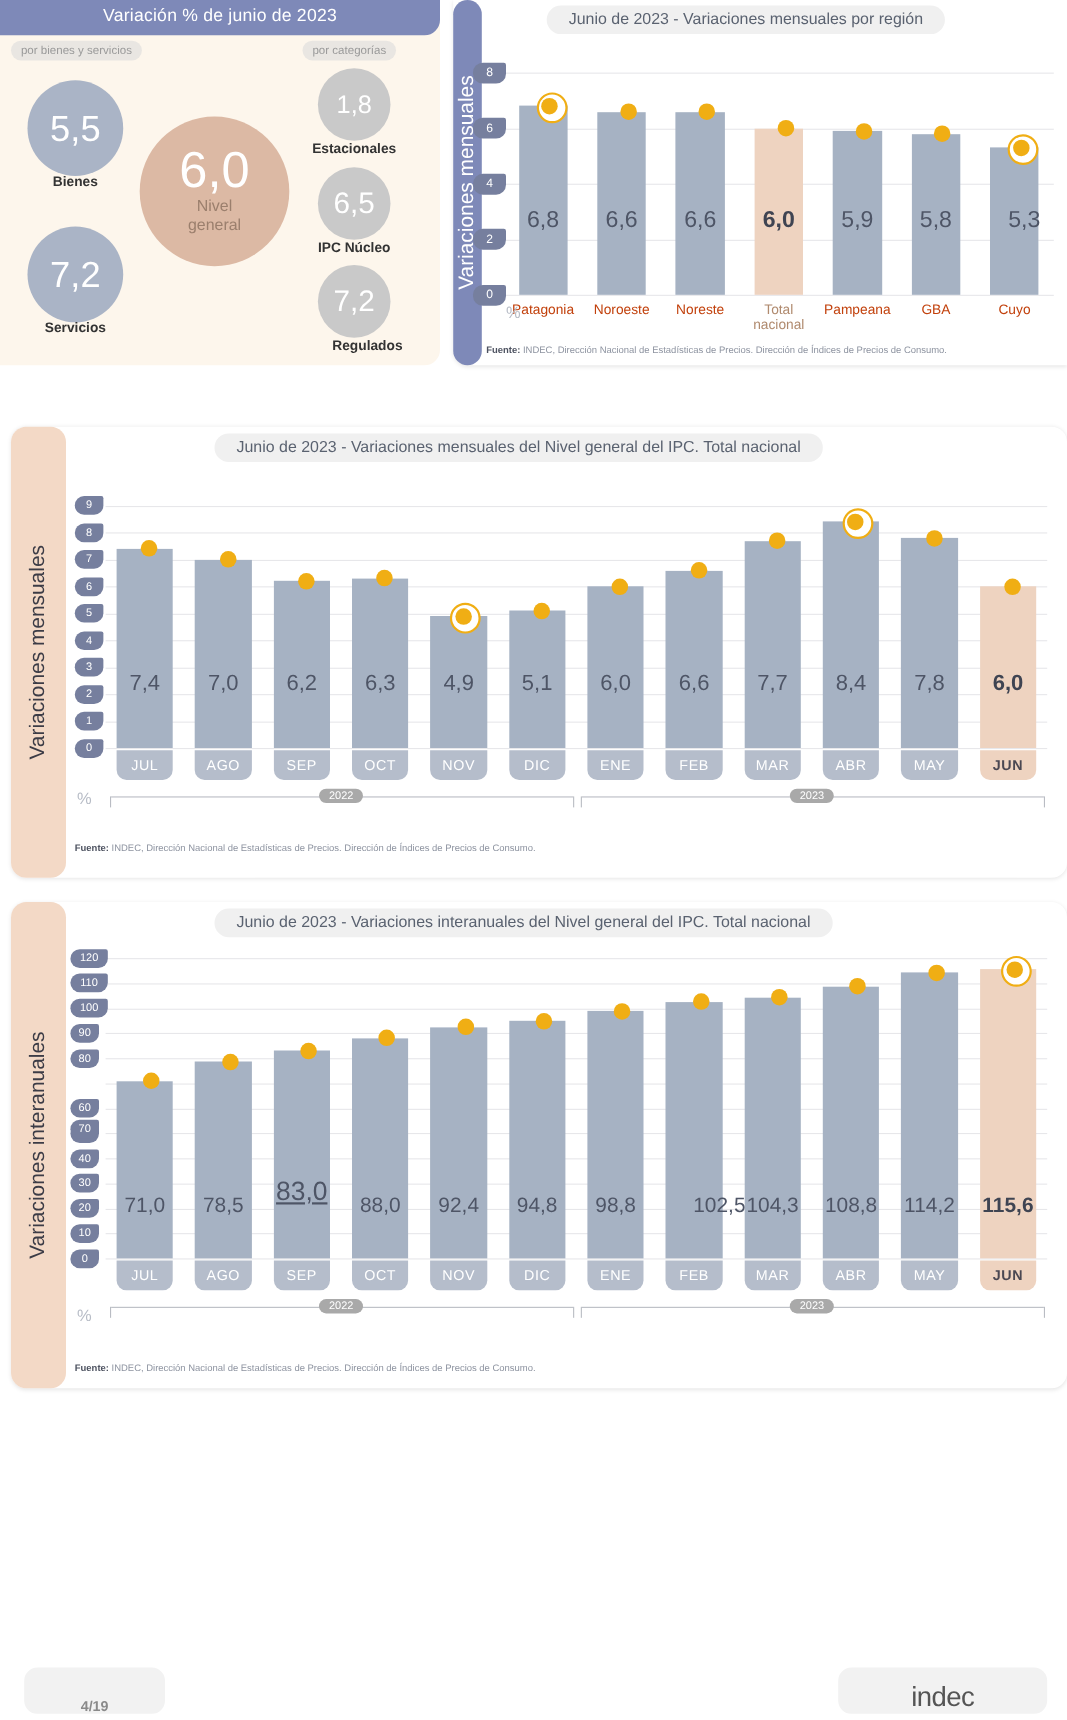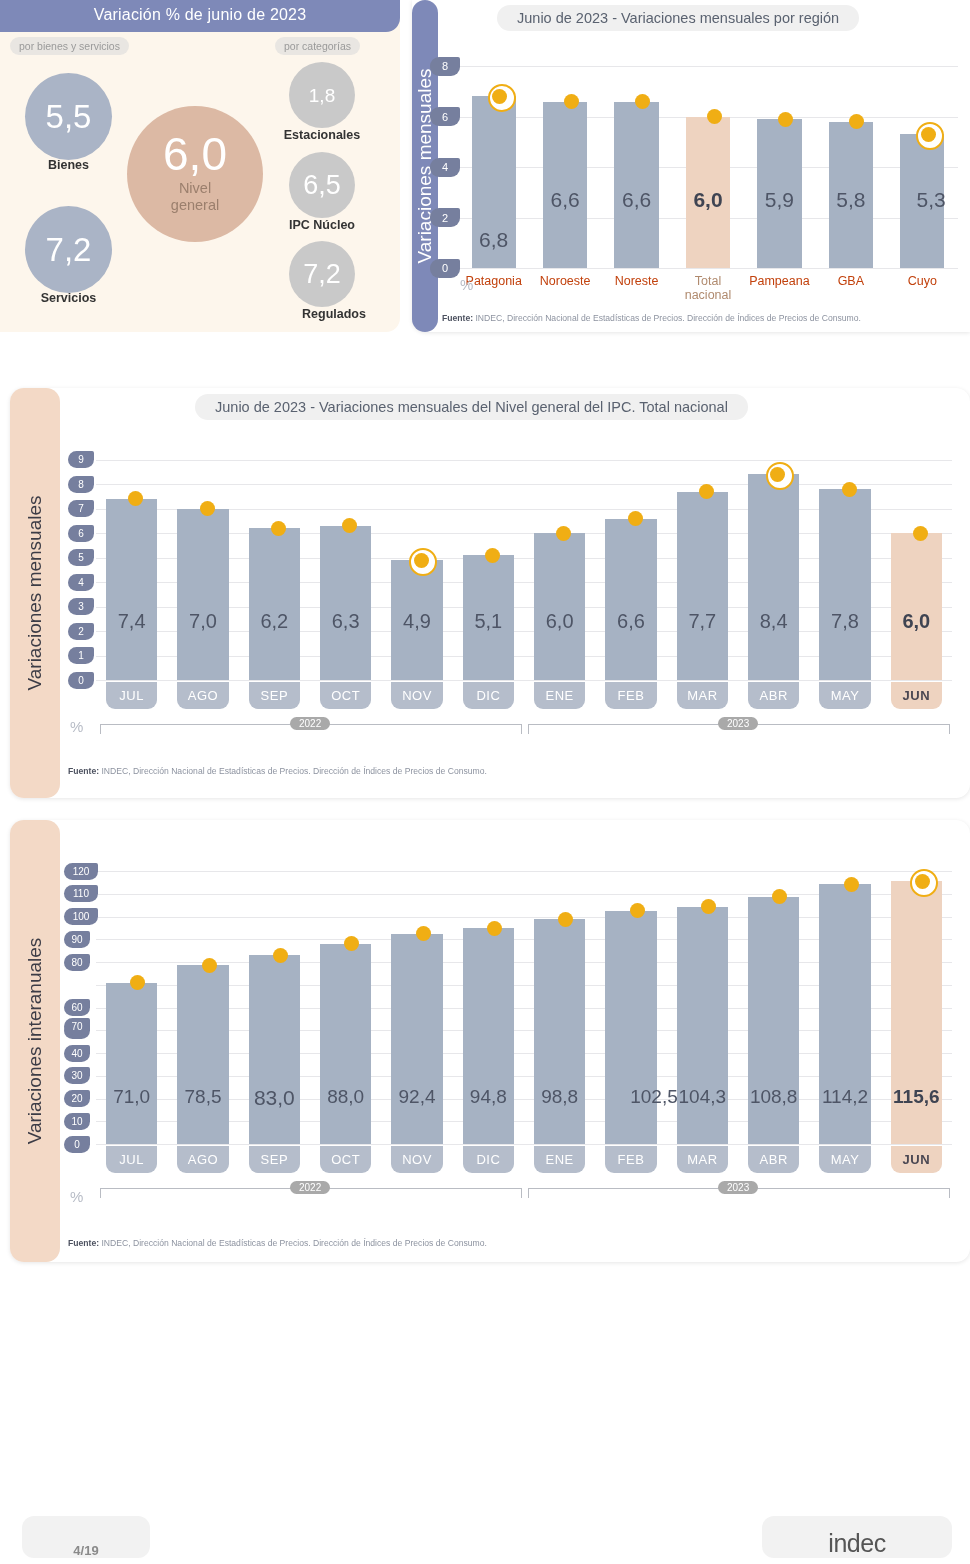--- a/index.html
+++ b/index.html
@@ -81,21 +81,21 @@
     <div class="num" style="font-size:33px;">5,5</div>
   </div>
   <div class="clab" style="left:25px;top:158px;width:87px;">Bienes</div>
 
   <div class="circ" style="left:25px;top:206px;width:87px;height:87px;background:#aab4c6;">
     <div class="num" style="font-size:33px;">7,2</div>
   </div>
   <div class="clab" style="left:25px;top:291px;width:87px;">Servicios</div>
 
   <div class="circ" style="left:289px;top:62px;width:66px;height:66px;background:#c9c9c9;">
-    <div class="num" style="font-size:19px;text-align:center;">1,8</div>
+    <div class="num" style="font-size:23px;text-align:center;">1,8</div>
   </div>
   <div class="clab" style="left:258px;top:128px;width:128px;">Estacionales</div>
 
   <div class="circ" style="left:289px;top:152px;width:66px;height:66px;background:#c9c9c9;">
     <div class="num" style="font-size:27px;">6,5</div>
   </div>
   <div class="clab" style="left:258px;top:218px;width:128px;">IPC Núcleo</div>
 
   <div class="circ" style="left:289px;top:241px;width:66px;height:66px;background:#c9c9c9;">
     <div class="num" style="font-size:27px;">7,2</div>
@@ -113,21 +113,21 @@
       <div class="ytick" style="left: -28px; top: 212.5px;">0</div>
       <div class="grid-line" style="top: 171.545px;"></div>
       <div class="ytick" style="left: -28px; top: 162.045px;">2</div>
       <div class="grid-line" style="top: 121.091px;"></div>
       <div class="ytick" style="left: -28px; top: 111.591px;">4</div>
       <div class="grid-line" style="top: 70.6364px;"></div>
       <div class="ytick" style="left: -28px; top: 61.1364px;">6</div>
       <div class="grid-line" style="top: 20.1818px;"></div>
       <div class="ytick" style="left: -28px; top: 10.6818px;">8</div>
       <div class="bar" style="left: 13.5714px; top: 50.4545px; width: 44.2857px; height: 171.545px;"></div>
-      <div class="barval" style="left: 7.57143px; top: 142px; width: 56.2857px; font-size: 21px; margin-top: 40px;">6,8</div>
+      <div class="barval" style="left: 7.57143px; top: 142px; width: 56.2857px; font-size: 21px;">6,8</div>
       <div class="dot-ring" style="left: 29.7143px; top: 38.4545px;"></div>
       <div class="dot" style="left: 34.2143px; top: 42.9545px;"></div>
       <div class="xlab" style="left: 0px; top: 228px; width: 71.4286px;">Patagonia</div>
       <div class="bar" style="left: 85px; top: 55.5px; width: 44.2857px; height: 166.5px;"></div>
       <div class="barval" style="left: 79px; top: 142px; width: 56.2857px; font-size: 21px;">6,6</div>
       <div class="dot" style="left: 105.643px; top: 48px;"></div>
       <div class="xlab" style="left: 71.4286px; top: 228px; width: 71.4286px;">Noroeste</div>
       <div class="bar" style="left: 156.429px; top: 55.5px; width: 44.2857px; height: 166.5px;"></div>
       <div class="barval" style="left: 150.429px; top: 142px; width: 56.2857px; font-size: 21px;">6,6</div>
       <div class="dot" style="left: 177.071px; top: 48px;"></div>
@@ -246,20 +246,21 @@
   <div class="fuente" style="left:58px;top:378px;">
     <b>Fuente:</b>
     <span>INDEC, Dirección Nacional de Estadísticas de Precios. Dirección de Índices de Precios de Consumo.</span>
   </div>
 </div>
 
 <div class="card" id="chart-yoy" style="left:10px;top:820px;width:960px;height:442px;">
   <div class="side" style="width:50px;background:#f3d9c6;">
     <span style="color:#3c3c46;">Variaciones interanuales</span>
   </div>
+  <div class="title-pill" style="left:185px;top:6px;">Junio de 2023 - Variaciones interanuales del Nivel general del IPC. Total nacional</div>
   <div class="plot" id="yoy-plot" style="left:86px;top:42px;width:856px;height:282px;">
       <div class="grid-line" style="top: 282px;"></div>
       <div class="ytick sm" style="left: -32px; top: 273.5px;">0</div>
       <div class="grid-line" style="top: 259.258px;"></div>
       <div class="ytick sm" style="left: -32px; top: 250.758px;">10</div>
       <div class="grid-line" style="top: 236.516px;"></div>
       <div class="ytick sm" style="left: -32px; top: 228.016px;">20</div>
       <div class="grid-line" style="top: 213.774px;"></div>
       <div class="ytick sm" style="left: -32px; top: 205.274px;">30</div>
       <div class="grid-line" style="top: 191.032px;"></div>
@@ -282,21 +283,21 @@
       <div class="ytick sm wide" style="left: -32px; top: 0.596774px;">120</div>
       <div class="bar" style="left: 9.98667px; top: 120.532px; width: 51.36px; height: 161.468px;"></div>
       <div class="barval" style="left: 3.98667px; top: 224px; width: 63.36px; font-size: 19px;">71,0</div>
       <div class="dot" style="left: 34.1667px; top: 113.032px;"></div>
       <div class="mpill" style="left: 9.98667px; top: 284px; width: 51.36px;">JUL</div>
       <div class="bar" style="left: 81.32px; top: 103.476px; width: 51.36px; height: 178.524px;"></div>
       <div class="barval" style="left: 75.32px; top: 224px; width: 63.36px; font-size: 19px;">78,5</div>
       <div class="dot" style="left: 105.5px; top: 95.9758px;"></div>
       <div class="mpill" style="left: 81.32px; top: 284px; width: 51.36px;">AGO</div>
       <div class="bar" style="left: 152.653px; top: 93.2419px; width: 51.36px; height: 188.758px;"></div>
-      <div class="barval" style="left: 146.653px; top: 224px; width: 63.36px; font-size: 21px;">83,0</div>
+      <div class="barval" style="left: 146.653px; top: 208px; width: 63.36px; font-size: 24px; text-decoration: underline;">83,0</div>
       <div class="dot" style="left: 176.833px; top: 85.7419px;"></div>
       <div class="mpill" style="left: 152.653px; top: 284px; width: 51.36px;">SEP</div>
       <div class="bar" style="left: 223.987px; top: 81.871px; width: 51.36px; height: 200.129px;"></div>
       <div class="barval" style="left: 217.987px; top: 224px; width: 63.36px; font-size: 19px;">88,0</div>
       <div class="dot" style="left: 248.167px; top: 74.371px;"></div>
       <div class="mpill" style="left: 223.987px; top: 284px; width: 51.36px;">OCT</div>
       <div class="bar" style="left: 295.32px; top: 71.8645px; width: 51.36px; height: 210.135px;"></div>
       <div class="barval" style="left: 289.32px; top: 224px; width: 63.36px; font-size: 19px;">92,4</div>
       <div class="dot" style="left: 319.5px; top: 64.3645px;"></div>
       <div class="mpill" style="left: 295.32px; top: 284px; width: 51.36px;">NOV</div>

